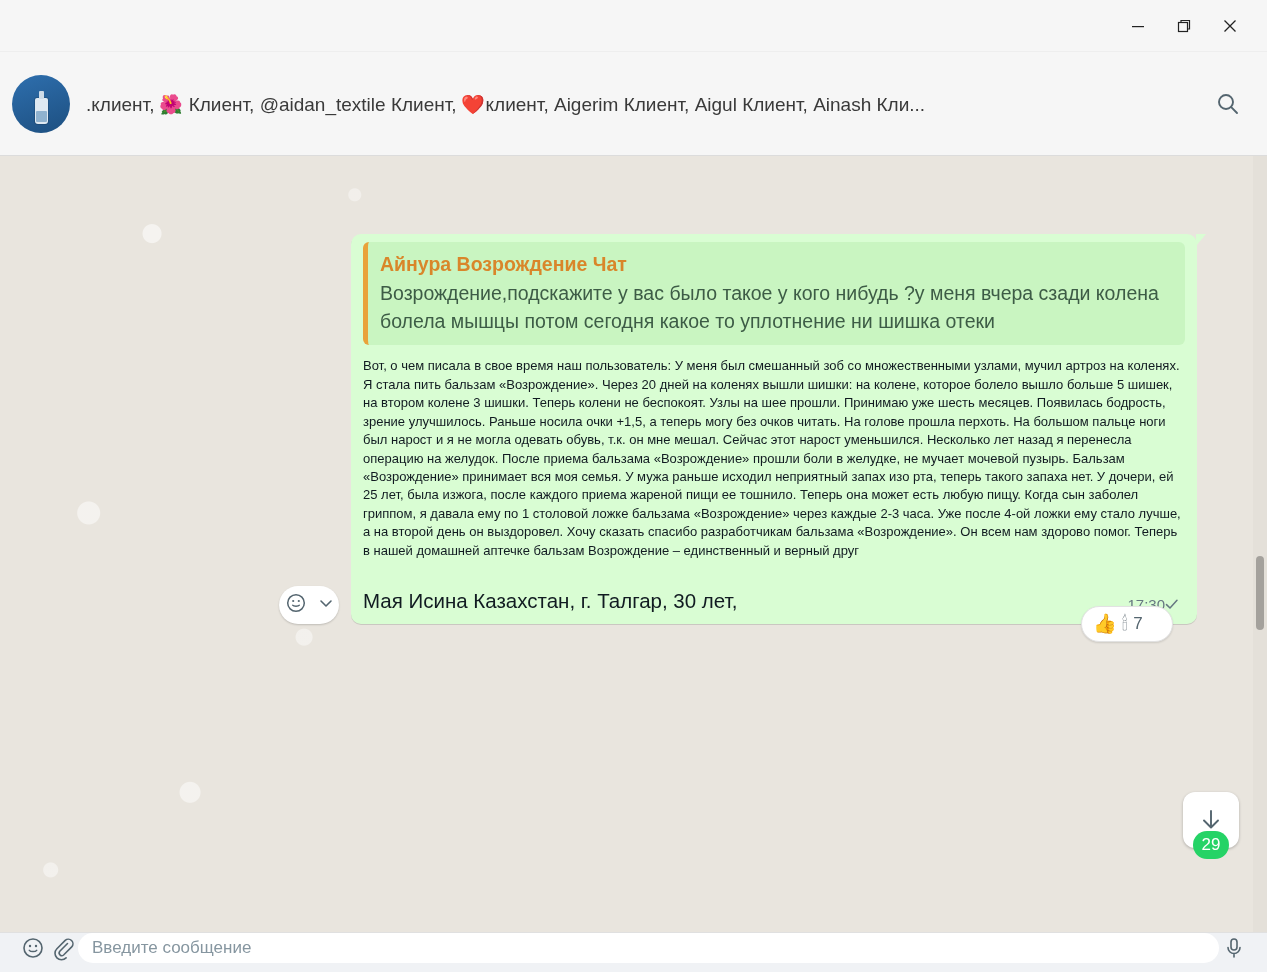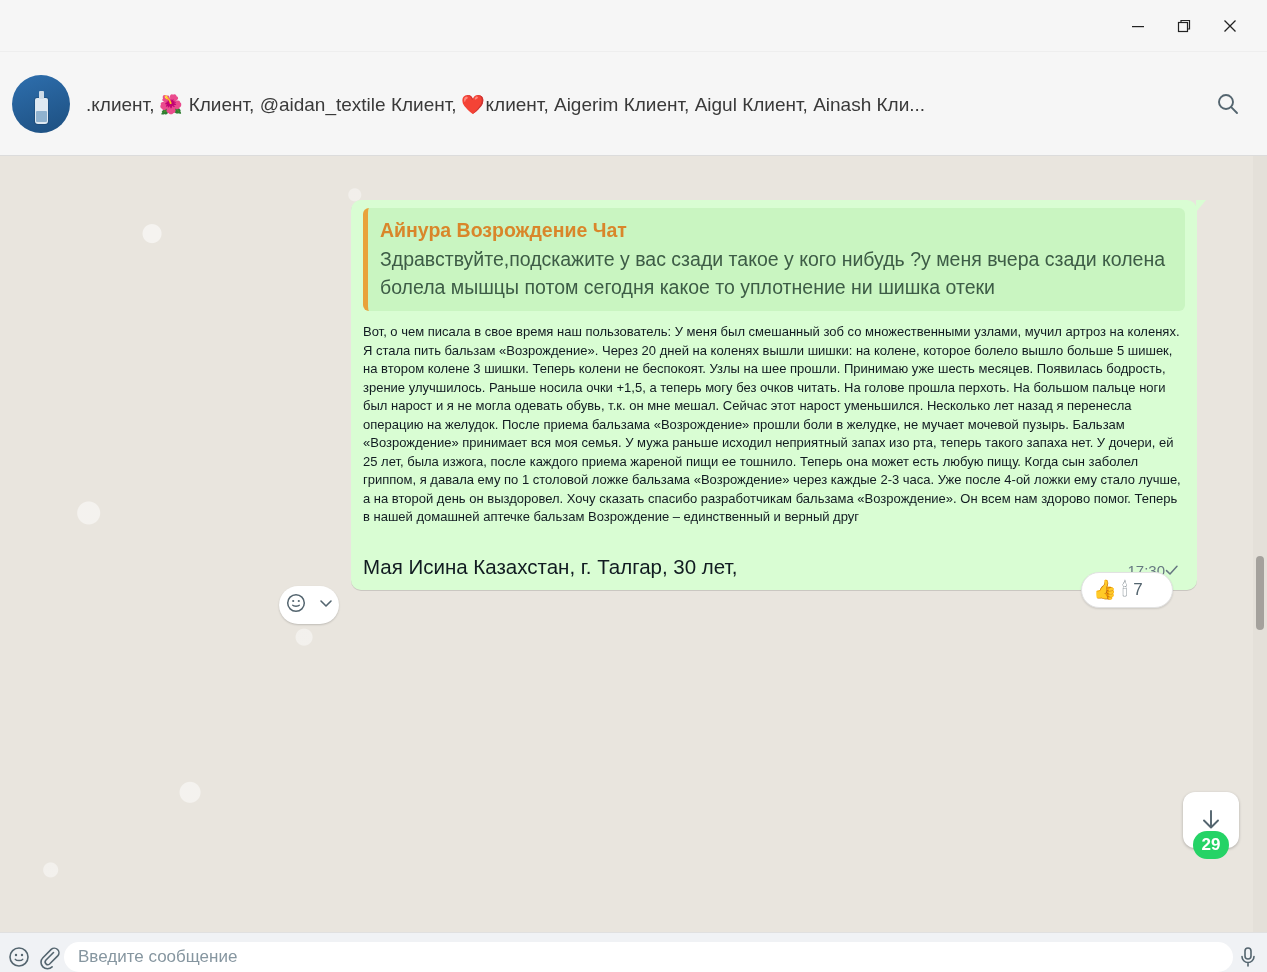--- a/index.html
+++ b/index.html
@@ -135,21 +135,21 @@
   }
   .msg-scroll {
     position: absolute;
     top: 0; left: 0; right: 0; bottom: 0;
     padding: 10px 46px 0 0;
   }
 
   .msg-out-wrap {
     display: flex;
     justify-content: flex-end;
-    align-items: center;
+    align-items: flex-end;
     padding-right: 24px;
   }
   .reaction-pill {
     width: 60px; height: 38px;
     border-radius: 19px;
     background: #ffffff;
     box-shadow: 0 1px 2px rgba(0,0,0,0.18);
     display: flex; align-items: center; justify-content: space-around;
     margin: 420px 12px 0 0;
     flex: 0 0 auto;
@@ -248,21 +248,21 @@
     position: absolute;
     left: 50%;
     transform: translateX(-50%);
     bottom: -11px;
     min-width: 36px; height: 28px;
     padding: 0 7px;
     border-radius: 14px;
     background: #25d366;
     color: #ffffff;
     font-size: 17px;
-    font-weight: bold;
+    font-weight: normal;
     display: flex; align-items: center; justify-content: center;
   }
 
   
   .scrollbar-track {
     position: absolute;
     top: 0; right: 0; bottom: 0;
     width: 14px;
     background: rgba(0,0,0,0.02);
   }
@@ -275,22 +275,22 @@
     border-radius: 4px;
     background: rgba(0,0,0,0.28);
   }
 
   
   .composer {
     height: 40px;
     flex: 0 0 auto;
     background: #f0f2f5;
     display: flex;
-    align-items: flex-end;
-    padding: 0 4px;
+    align-items: flex-start;
+    padding: 0 18px;
     border-top: 1px solid #e0e0e0;
     overflow: hidden;
   }
   .composer-icon {
     width: 30px; height: 30px;
     display: flex; align-items: center; justify-content: center;
     color: #54656f;
     flex: 0 0 auto;
   }
   .composer-input {
@@ -364,21 +364,21 @@
           <span>
             <svg width="16" height="16" viewBox="0 0 16 16">
               <path d="M3 6 L8 11 L13 6" fill="none" stroke="#54656f" stroke-width="1.6" stroke-linecap="round" stroke-linejoin="round"></path>
             </svg>
           </span>
         </div>
 
         <div class="bubble">
           <div class="quote">
             <div class="quote-author">Айнура Возрождение Чат</div>
-            <div class="quote-text">Здравствуйте,подскажите у вас сзади такое у кого нибудь ?у меня вчера сзади колена болела мышцы потом сегодня какое то уплотнение ни шишка отеки</div>
+            <div class="quote-text">Возрождение,подскажите у вас было такое у кого нибудь ?у меня вчера сзади колена болела мышцы потом сегодня какое то уплотнение ни шишка отеки</div>
           </div>
           <div class="body-text">Вот, о чем писала в свое время наш пользователь: У меня был смешанный зоб со множественными узлами, мучил артроз на коленях. Я стала пить бальзам «Возрождение». Через 20 дней на коленях вышли шишки: на колене, которое болело вышло больше 5 шишек, на втором колене 3 шишки. Теперь колени не беспокоят. Узлы на шее прошли. Принимаю уже шесть месяцев. Появилась бодрость, зрение улучшилось. Раньше носила очки +1,5, а теперь могу без очков читать. На голове прошла перхоть. На большом пальце ноги был нарост и я не могла одевать обувь, т.к. он мне мешал. Сейчас этот нарост уменьшился. Несколько лет назад я перенесла операцию на желудок. После приема бальзама «Возрождение» прошли боли в желудке, не мучает мочевой пузырь. Бальзам «Возрождение» принимает вся моя семья. У мужа раньше исходил неприятный запах изо рта, теперь такого запаха нет. У дочери, ей 25 лет, была изжога, после каждого приема жареной пищи ее тошнило. Теперь она может есть любую пищу. Когда сын заболел гриппом, я давала ему по 1 столовой ложке бальзама «Возрождение» через каждые 2-3 часа. Уже после 4-ой ложки ему стало лучше, а на второй день он выздоровел. Хочу сказать спасибо разработчикам бальзама «Возрождение». Он всем нам здорово помог. Теперь в нашей домашней аптечке бальзам Возрождение – единственный и верный друг</div>
           <div class="sign-line">Мая Исина Казахстан, г. Талгар, 30 лет,</div>
           <div class="meta">
             <span>17:30</span>
             <span class="ticks">
               <svg width="18" height="12" viewBox="0 0 18 12">
                 <path d="M1.5 6.6 L5 10 L12 2.3" fill="none" stroke="#667781" stroke-width="1.5" stroke-linecap="round" stroke-linejoin="round"></path>
               </svg>
             </span>

